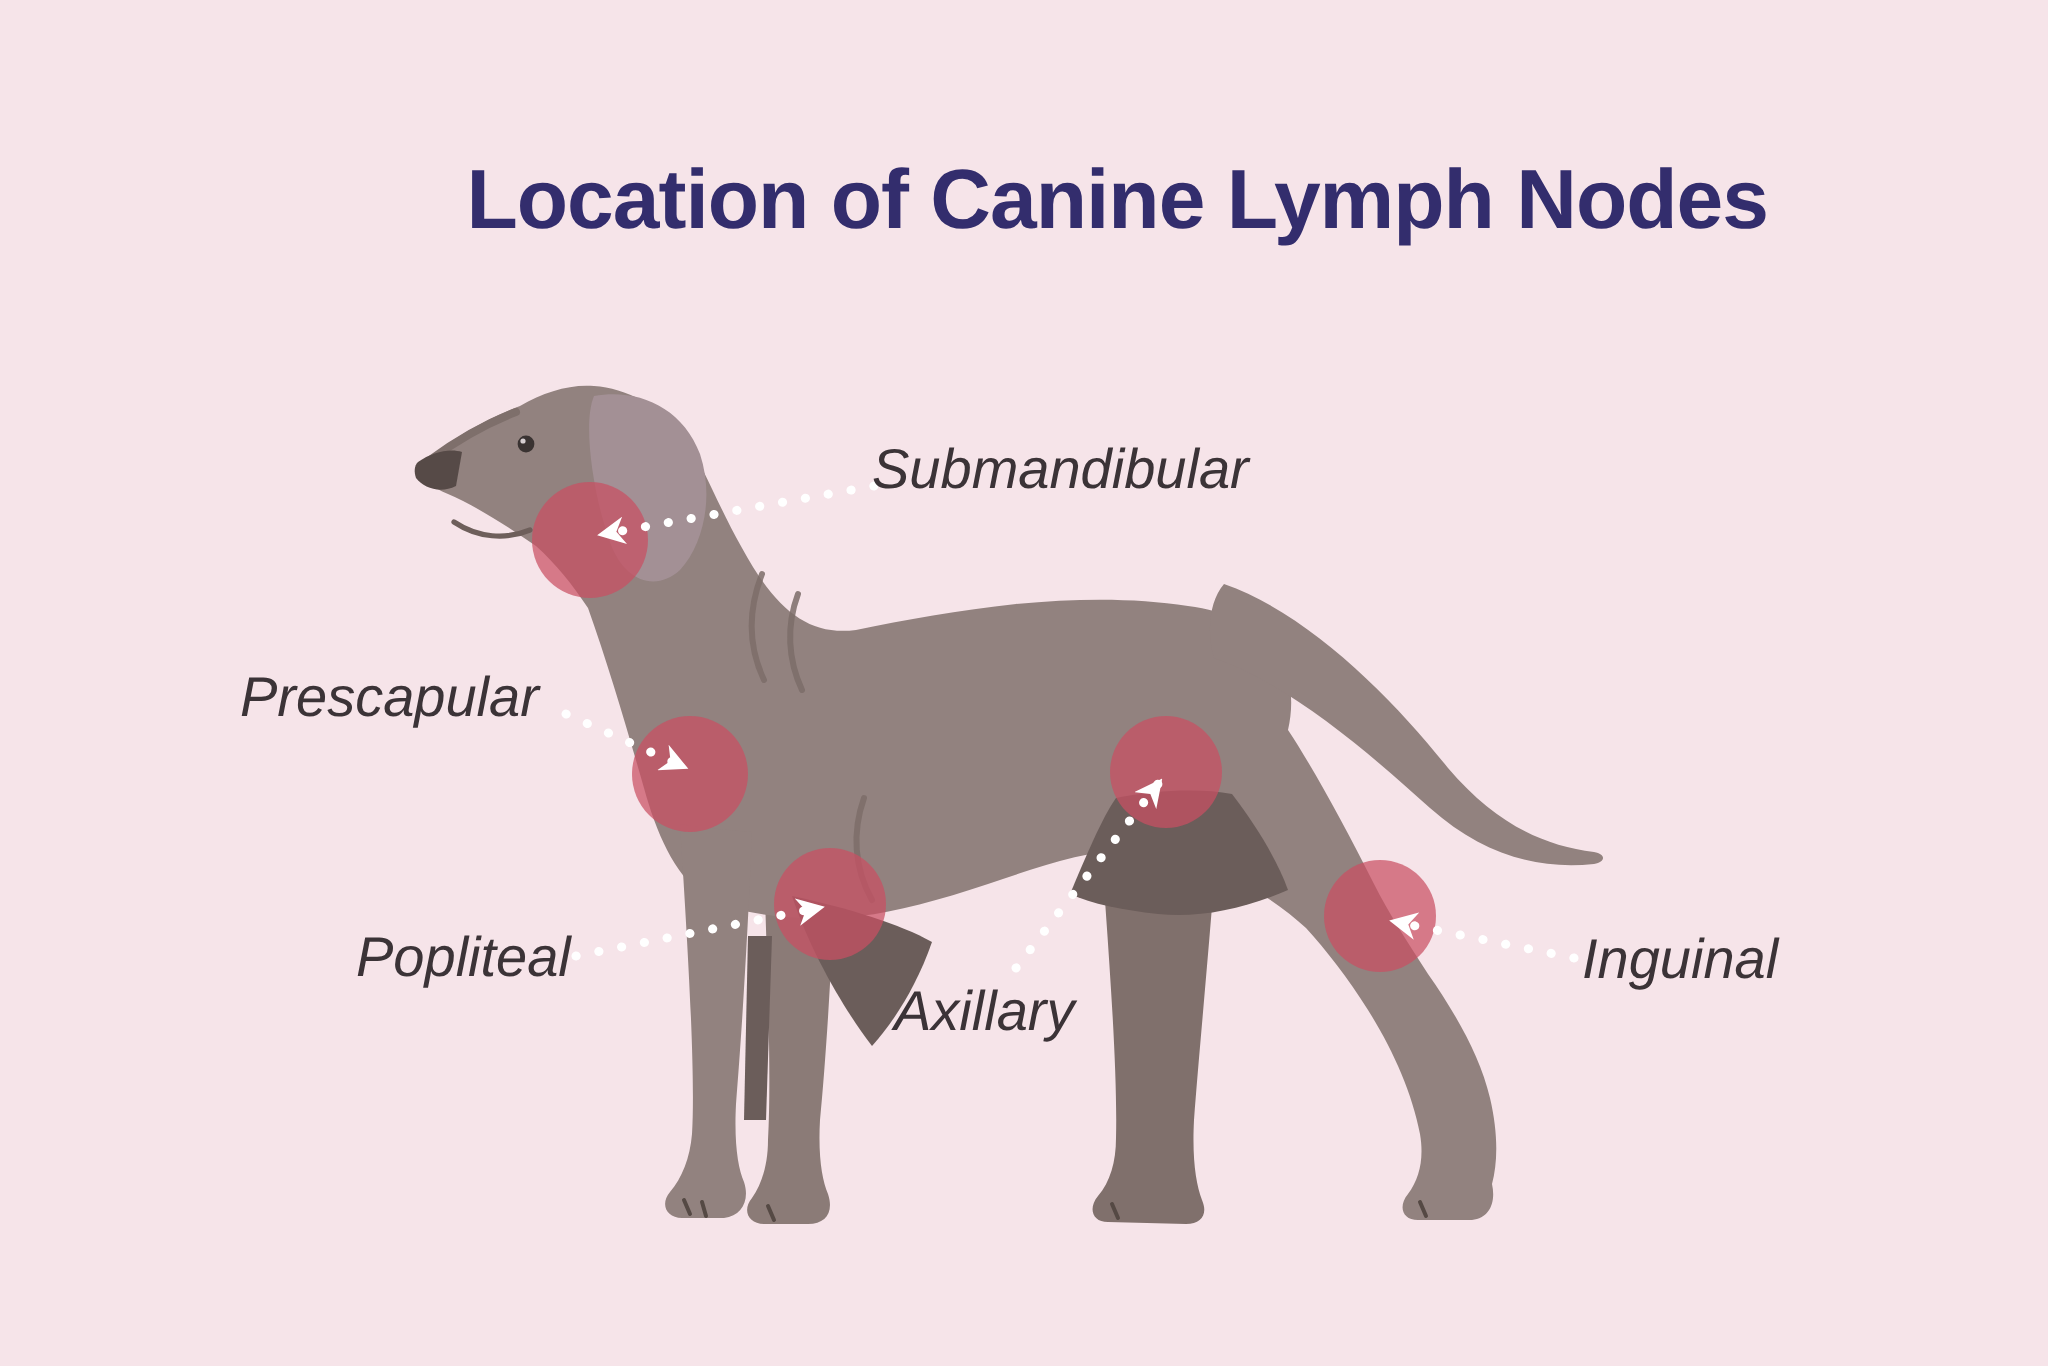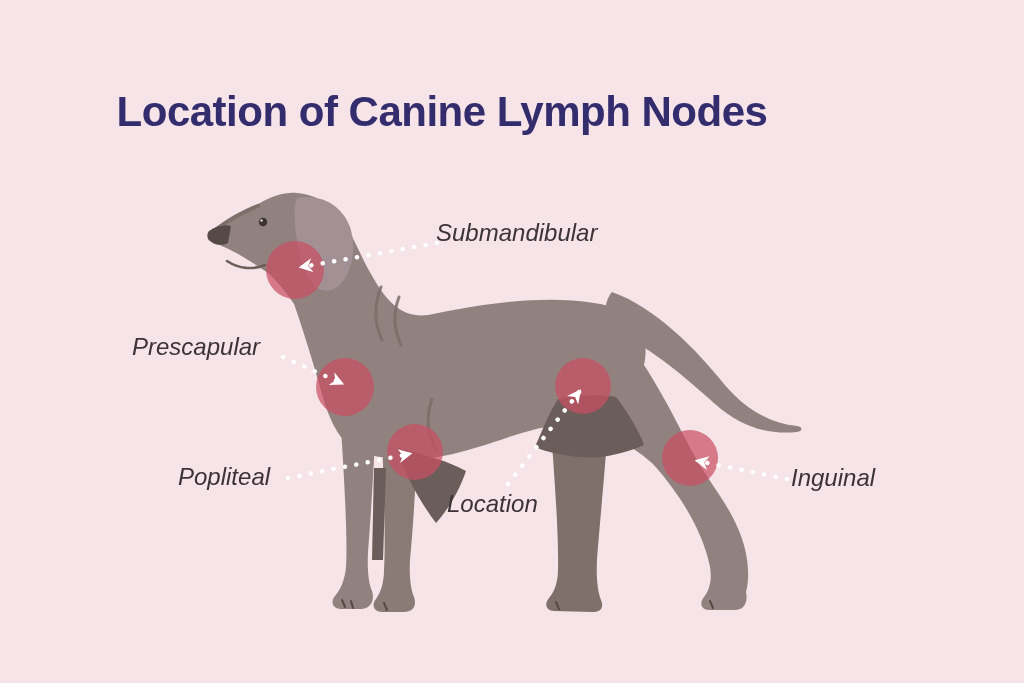--- a/index.html
+++ b/index.html
@@ -12,43 +12,42 @@
     position: relative;
     width: 1024px;
     height: 683px;
     background: #f6e4e9;
   }
   .title {
     position: absolute;
     top: 76px;
     left: 0;
     width: 884px;
-    text-align: center;
+    text-align: right;
     font-size: 42px;
     font-weight: 700;
     letter-spacing: -0.5px;
     color: #332d6d;
-    margin-top: 12px;
   }
   .dog-svg {
     position: absolute;
     inset: 0;
     width: 1024px;
     height: 683px;
   }
   .node-label {
     position: absolute;
     font-style: italic;
-    font-size: 24px;
+    font-size: 28px;
     font-weight: 400;
     color: #3b3337;
     white-space: nowrap;
   }
   .label-submandibular { left: 436px; top: 219px; }
-  .label-prescapular   { left: 120px; top: 333px; margin-left: 12px; }
+  .label-prescapular   { left: 120px; top: 333px; }
   .label-axillary      { left: 178px; top: 463px; }
   .label-inguinal      { left: 447px; top: 490px; }
   .label-popliteal     { left: 791px; top: 464px; }
 </style>
 </head>
 <body>
 
 <div class="stage">
 
   <h1 class="title">Location of Canine Lymph Nodes</h1>
@@ -153,16 +152,16 @@
       <path marker-end="url(#arrowhead)" d="M 283,357 L 341,383"></path>
       <path marker-end="url(#arrowhead)" d="M 288,478 L 409,454"></path>
       <path marker-end="url(#arrowhead)" d="M 508,484 L 579,392"></path>
       <path marker-end="url(#arrowhead)" d="M 787,479 L 698,461"></path>
     </g>
   </svg>
 
   <div class="node-label label-submandibular">Submandibular</div>
   <div class="node-label label-prescapular">Prescapular</div>
   <div class="node-label label-axillary">Popliteal</div>
-  <div class="node-label label-inguinal">Location</div>
+  <div class="node-label label-inguinal">Axillary</div>
   <div class="node-label label-popliteal">Inguinal</div>
 
 </div>
 
 </body></html>

